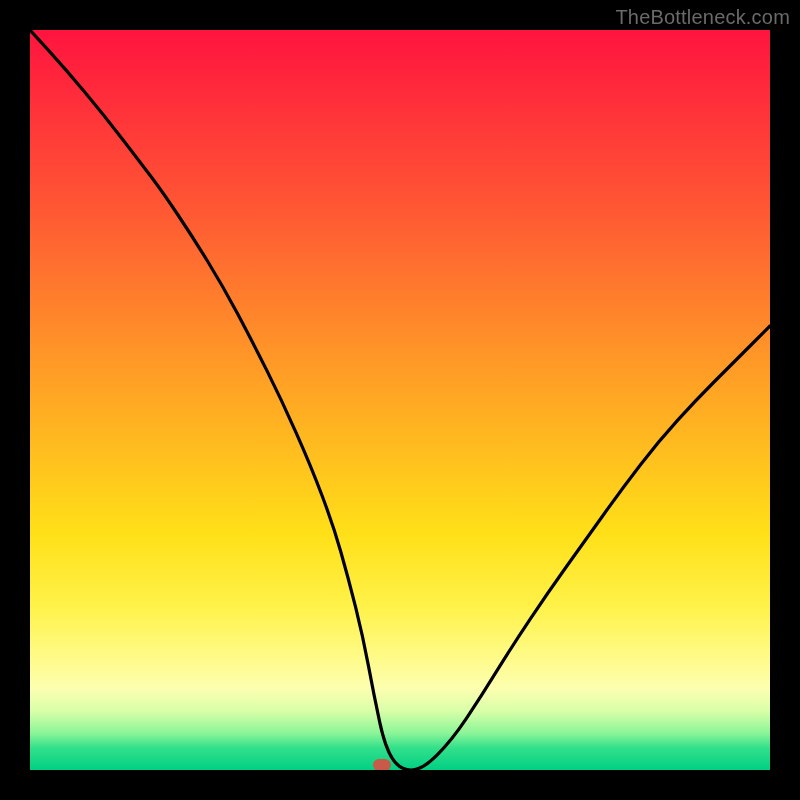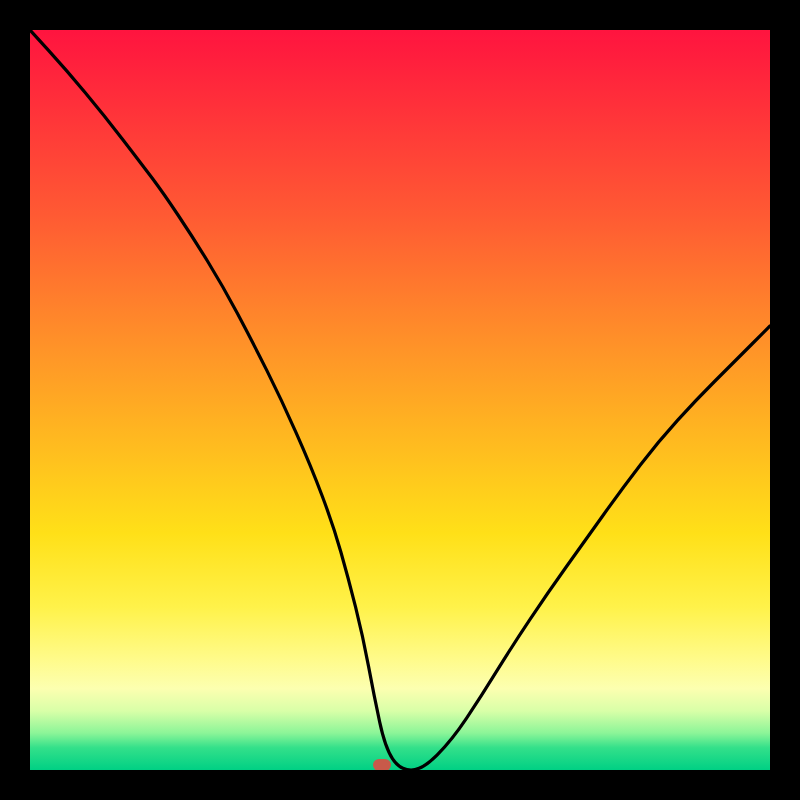--- a/index.html
+++ b/index.html
@@ -74,20 +74,21 @@
     font-size: 20px;
     font-weight: 500;
     letter-spacing: 0.2px;
   }
 </style>
 </head>
 <body>
 
 <div class="frame">
 
+  <div class="watermark">TheBottleneck.com</div>
 
   <div class="plot-area">
     <div class="gradient-bg"></div>
 
     <svg class="curve-svg" viewBox="0 0 740 740" preserveAspectRatio="none">
       <path id="curve-path" fill="none" stroke="#000" stroke-width="3.2" stroke-linecap="round" stroke-linejoin="round" d="M 0.00 0.00 Q 0.00 0.00 18.50 20.35 Q 37.00 40.70 55.50 62.90 Q 74.00 85.10 92.50 109.15 Q 111.00 133.20 122.10 148.00 Q 133.20 162.80 148.00 185.00 Q 162.80 207.20 177.60 231.25 Q 192.40 255.30 207.20 283.05 Q 222.00 310.80 236.80 340.40 Q 251.60 370.00 266.40 403.30 Q 281.20 436.60 292.30 466.20 Q 303.40 495.80 310.80 521.70 Q 318.20 547.60 325.60 577.20 Q 333.00 606.80 338.55 636.40 Q 344.10 666.00 349.65 691.90 Q 355.20 717.80 362.60 728.90 Q 370.00 740.00 381.10 740.00 Q 392.20 740.00 407.00 725.20 Q 421.80 710.40 436.60 688.20 Q 451.40 666.00 466.20 641.95 Q 481.00 617.90 499.50 590.15 Q 518.00 562.40 536.50 536.50 Q 555.00 510.60 573.50 484.70 Q 592.00 458.80 610.50 434.75 Q 629.00 410.70 647.50 390.35 Q 666.00 370.00 684.50 351.50 Q 703.00 333.00 721.50 314.50 T 740.00 296.00"></path>
     </svg>
 
     <div id="marker" class="marker" style="left: 351.5px; top: 734.82px;"></div>
   </div>

